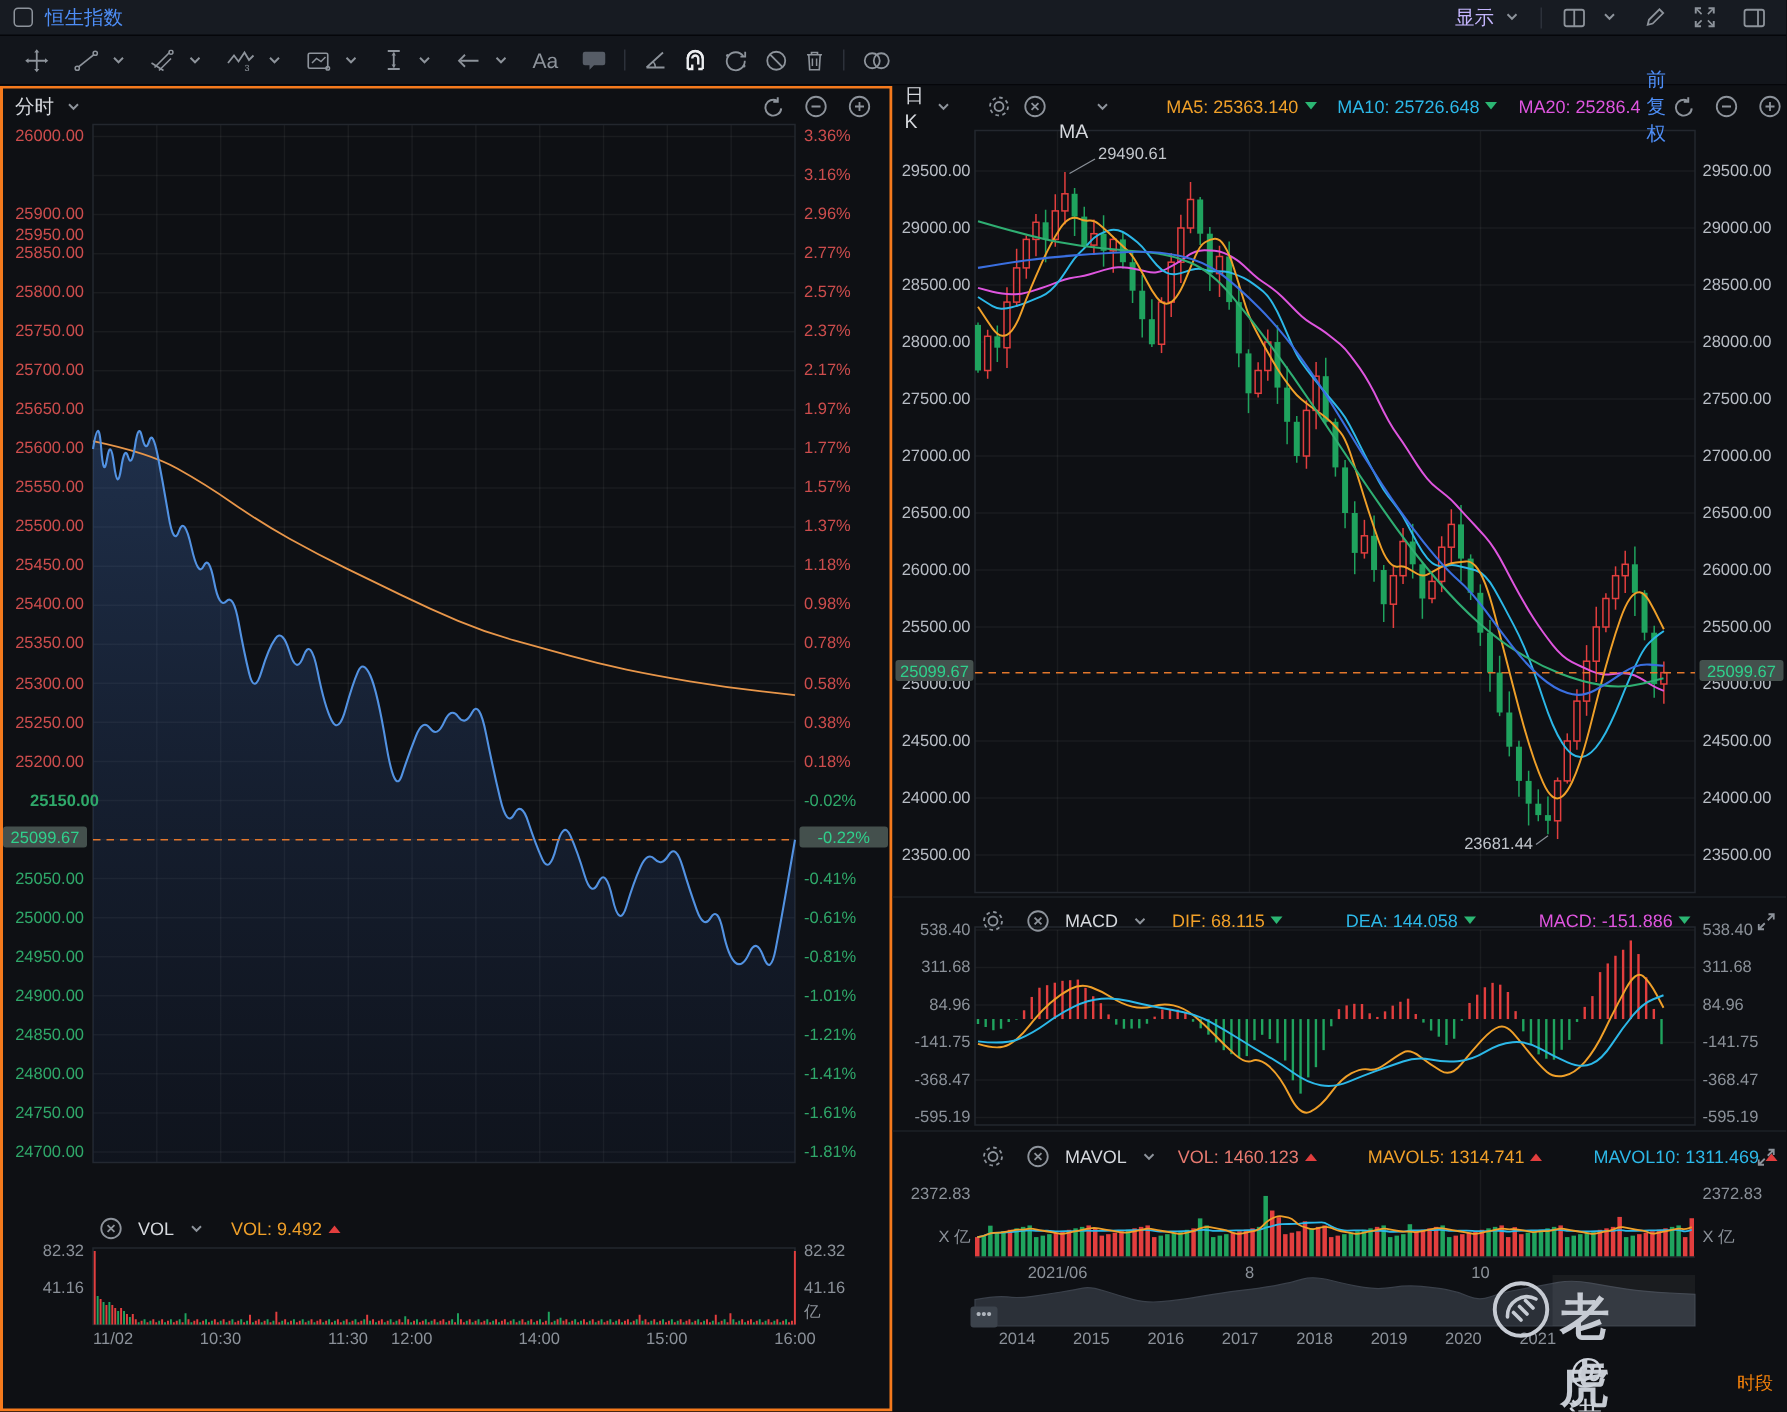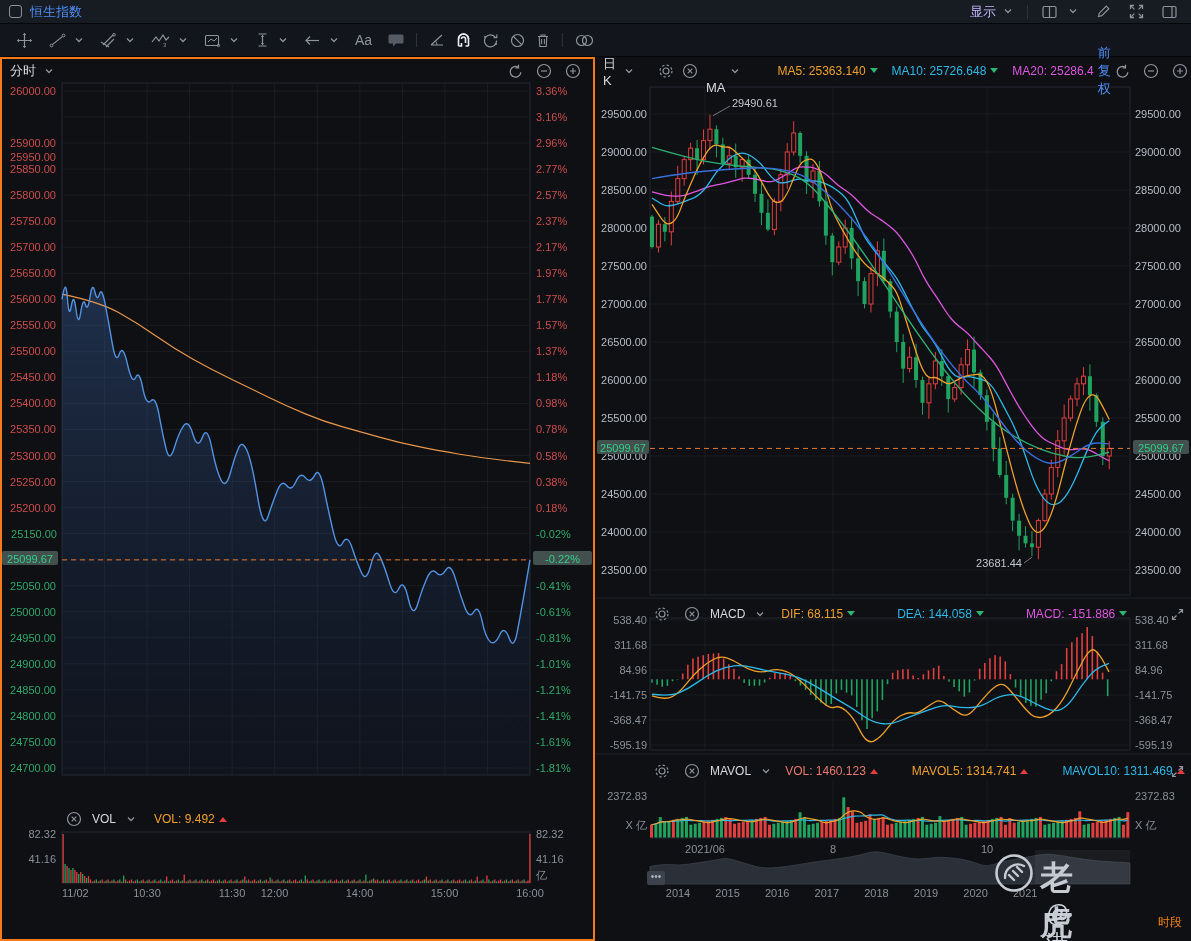--- a/index.html
+++ b/index.html
@@ -581,21 +581,21 @@
         <div class="axlbl r" style="left:4px;width:52px;top:208.266px;text-align:right;position:absolute;">25650.00</div>
         <div class="axlbl r" style="left:4px;width:52px;top:234.304px;text-align:right;position:absolute;">25600.00</div>
         <div class="axlbl r" style="left:4px;width:52px;top:260.342px;text-align:right;position:absolute;">25550.00</div>
         <div class="axlbl r" style="left:4px;width:52px;top:286.38px;text-align:right;position:absolute;">25500.00</div>
         <div class="axlbl r" style="left:4px;width:52px;top:312.418px;text-align:right;position:absolute;">25450.00</div>
         <div class="axlbl r" style="left:4px;width:52px;top:338.456px;text-align:right;position:absolute;">25400.00</div>
         <div class="axlbl r" style="left:4px;width:52px;top:364.494px;text-align:right;position:absolute;">25350.00</div>
         <div class="axlbl r" style="left:4px;width:52px;top:390.532px;text-align:right;position:absolute;">25300.00</div>
         <div class="axlbl r" style="left:4px;width:52px;top:416.57px;text-align:right;position:absolute;">25250.00</div>
         <div class="axlbl r" style="left:4px;width:52px;top:442.608px;text-align:right;position:absolute;">25200.00</div>
-        <div class="axlbl g" style="left:8px;width:52px;top:468.646px;text-align:center;position:absolute;">25150.00</div>
+        <div class="axlbl g" style="left:20px;width:52px;top:468.646px;text-align:left;position:absolute;font-weight:bold;">25150.00</div>
         <div class="axlbl g" style="left:4px;width:52px;top:520.722px;text-align:right;position:absolute;">25050.00</div>
         <div class="axlbl g" style="left:4px;width:52px;top:546.76px;text-align:right;position:absolute;">25000.00</div>
         <div class="axlbl g" style="left:4px;width:52px;top:572.798px;text-align:right;position:absolute;">24950.00</div>
         <div class="axlbl g" style="left:4px;width:52px;top:598.836px;text-align:right;position:absolute;">24900.00</div>
         <div class="axlbl g" style="left:4px;width:52px;top:624.874px;text-align:right;position:absolute;">24850.00</div>
         <div class="axlbl g" style="left:4px;width:52px;top:650.912px;text-align:right;position:absolute;">24800.00</div>
         <div class="axlbl g" style="left:4px;width:52px;top:676.95px;text-align:right;position:absolute;">24750.00</div>
         <div class="axlbl g" style="left:4px;width:52px;top:702.988px;text-align:right;position:absolute;">24700.00</div>
         <div class="axlbl r" style="left:536px;top:26px;position:absolute;">3.36%</div>
         <div class="axlbl r" style="left:536px;top:52.038px;position:absolute;">3.16%</div>

